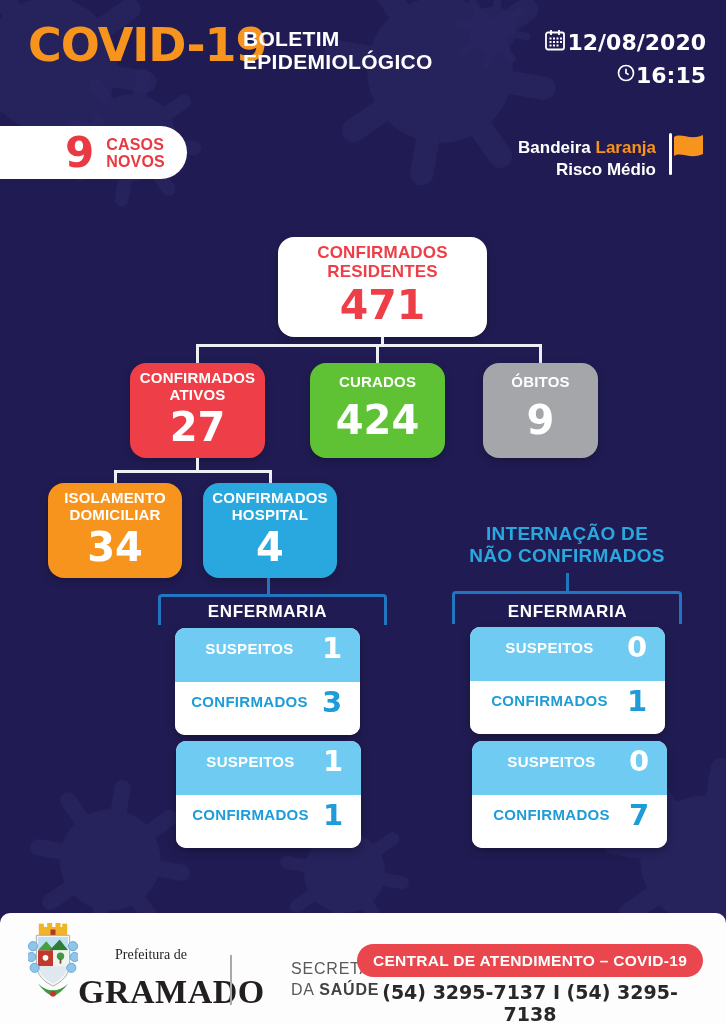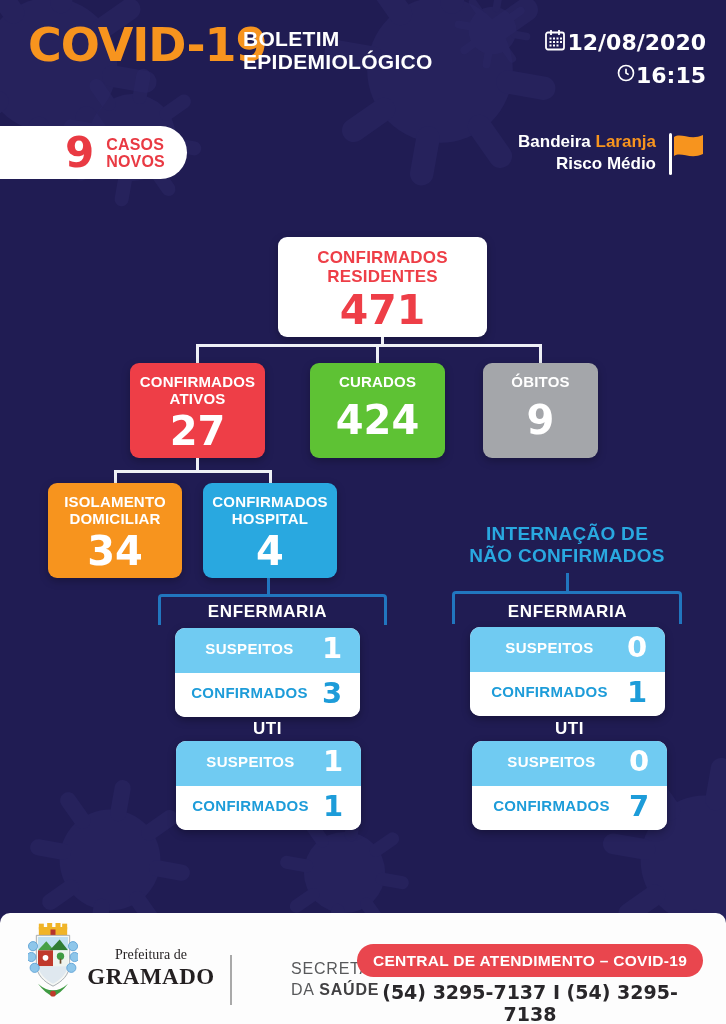--- a/index.html
+++ b/index.html
@@ -20,28 +20,28 @@
 
   
   .badge{position:absolute;left:0;top:126px;width:187px;height:53px;background:#fff;
          border-radius:0 27px 27px 0;display:flex;align-items:center;
          justify-content:flex-end;padding-right:22px;box-sizing:border-box;gap:12px;}
   .badge .count{font-size:42px;font-weight:800;color:#e93a43;
                 font-family:"DejaVu Sans",sans-serif;line-height:1;}
   .badge .lbl{font-size:16px;font-weight:800;color:#e93a43;line-height:17px;letter-spacing:.2px;}
 
   
-  .flagblock{position:absolute;right:20px;top:131px;display:flex;align-items:flex-start;gap:10px;margin-left:38px;}
+  .flagblock{position:absolute;right:20px;top:131px;display:flex;align-items:flex-end;gap:10px;margin-left:38px;}
   .flagtext{text-align:right;color:#fff;font-size:17px;font-weight:700;line-height:22px;}
   .flagtext .orange{color:#f7941e;}
 
   
-  .box{position:absolute;border-radius:9px;color:#fff;display:flex;flex-direction:column;
+  .box{position:absolute;border-radius:16px;color:#fff;display:flex;flex-direction:column;
        align-items:center;box-sizing:border-box;padding:11px 6px 6px 6px;
-       box-shadow:0 3px 8px rgba(0,0,0,.25);}
+       box-shadow:0 3px 8px rgba(0,0,0,.25);justify-content:flex-end;}
   .box .t{font-weight:800;font-size:15px;line-height:1.12;text-align:center;letter-spacing:.2px;}
   .box .v{flex:1;display:flex;align-items:center;font-weight:800;font-size:40px;
           font-family:"DejaVu Sans",sans-serif;padding-bottom:2px;}
   .box.root{left:278px;top:237px;width:209px;height:100px;background:#fff;color:#ee3e47;}
   .box.root .t{font-size:17px;}
   .box.root .v{font-size:41px;}
   .box.red{left:130px;top:363px;width:135px;height:95px;background:#ee3e47;}
   .box.green{left:310px;top:363px;width:135px;height:95px;background:#5ec234;}
   .box.gray{left:483px;top:363px;width:115px;height:95px;background:#a4a6aa;}
   .box.orange{left:48px;top:483px;width:134px;height:95px;background:#f7941e;}
@@ -53,35 +53,35 @@
   .bracket{position:absolute;border:3px solid #2176bf;border-bottom:none;
            border-radius:4px 4px 0 0;box-sizing:border-box;}
 
   
   .sec-label{position:absolute;color:#fff;font-weight:800;font-size:17px;
              text-align:center;letter-spacing:.6px;}
   .nonres-title{position:absolute;left:437px;top:523px;width:260px;text-align:center;
                 color:#29a8e0;font-size:19px;font-weight:800;line-height:22px;letter-spacing:.3px;}
   .card{position:absolute;border-radius:10px;overflow:hidden;background:#fff;
         box-shadow:0 3px 8px rgba(0,0,0,.3);}
-  .crow{height:40.5px;display:flex;align-items:center;padding:0 12px 4px 8px;}
+  .crow{height:40.5px;display:flex;align-items:center;padding:0 12px 13px 8px;}
   .crow .lbl{flex:1;text-align:center;font-weight:800;font-size:15px;letter-spacing:.3px;}
   .crow .num{width:32px;text-align:center;font-weight:800;font-size:29px;
              font-family:"DejaVu Sans",sans-serif;}
   .crow.suspeitos{background:#70cbf2;color:#fff;}
   .crow.confirmados{background:#fff;color:#1d9cd9;}
 
   
   .footer{position:absolute;left:0;top:913px;width:726px;height:111px;background:#fdfdfd;
           border-radius:10px 10px 0 0;}
   .crest{position:absolute;left:28px;top:10px;}
   .gram-block{position:absolute;left:78px;top:34px;width:146px;text-align:center;
               color:#231f20;font-family:"Liberation Serif",serif;}
   .gram-small{font-size:14px;}
-  .gram-name{font-size:23px;font-weight:700;letter-spacing:.5px;margin-top:1px;}
+  .gram-name{font-size:34px;font-weight:700;letter-spacing:.5px;margin-top:10px;}
   .fdivider{position:absolute;left:230px;top:42px;width:2px;height:50px;background:#a9a9a9;}
   .sec-block{position:absolute;left:245px;top:45px;color:#58595b;font-size:16px;
              line-height:21px;letter-spacing:.8px;margin-left:46px;}
   .sec-block b{color:#414042;}
   .hotline{position:absolute;left:357px;top:31px;width:346px;height:33px;border-radius:17px;
            background:#e9464e;color:#fff;display:flex;align-items:center;justify-content:center;
            font-size:15.5px;font-weight:800;letter-spacing:.3px;}
   .phones{position:absolute;left:357px;top:68px;width:346px;text-align:center;color:#29272a;
           font-size:19px;font-weight:800;font-family:"DejaVu Sans",sans-serif;}
 </style>

